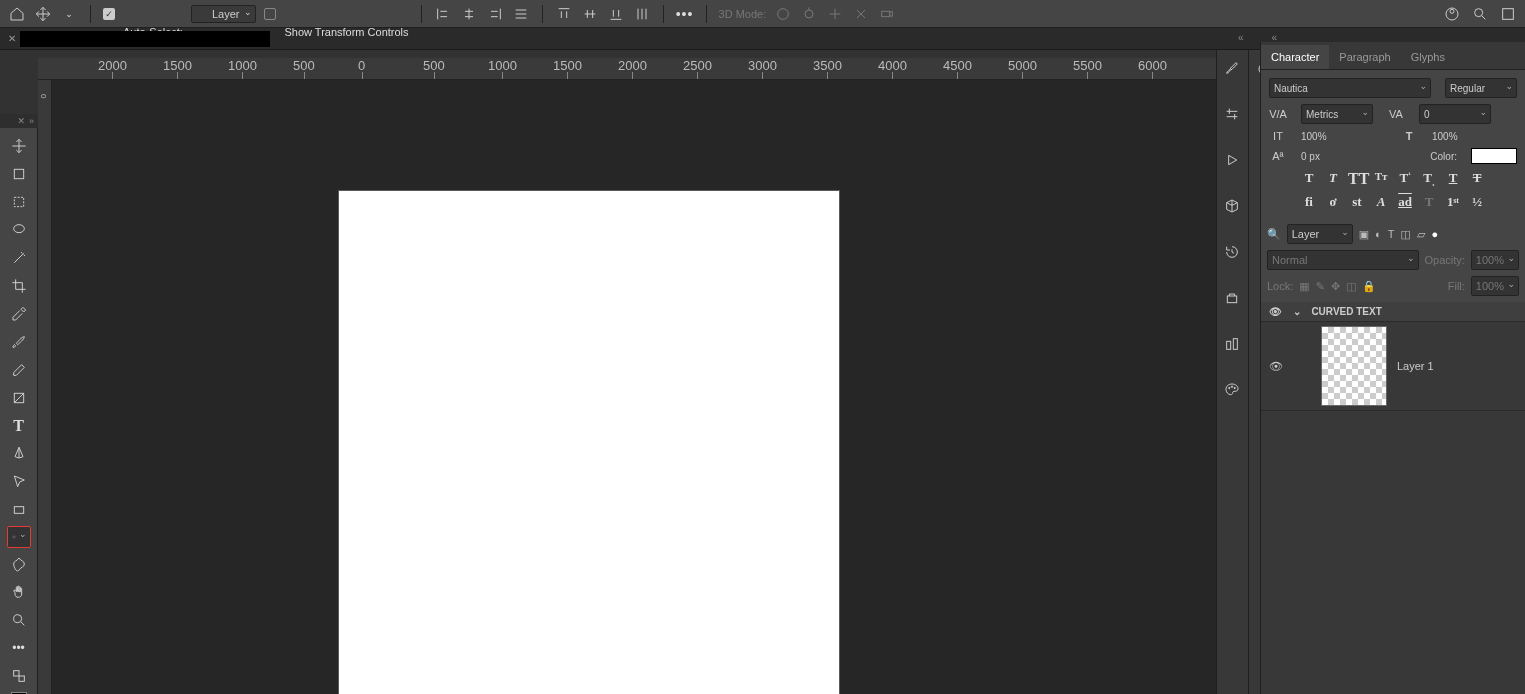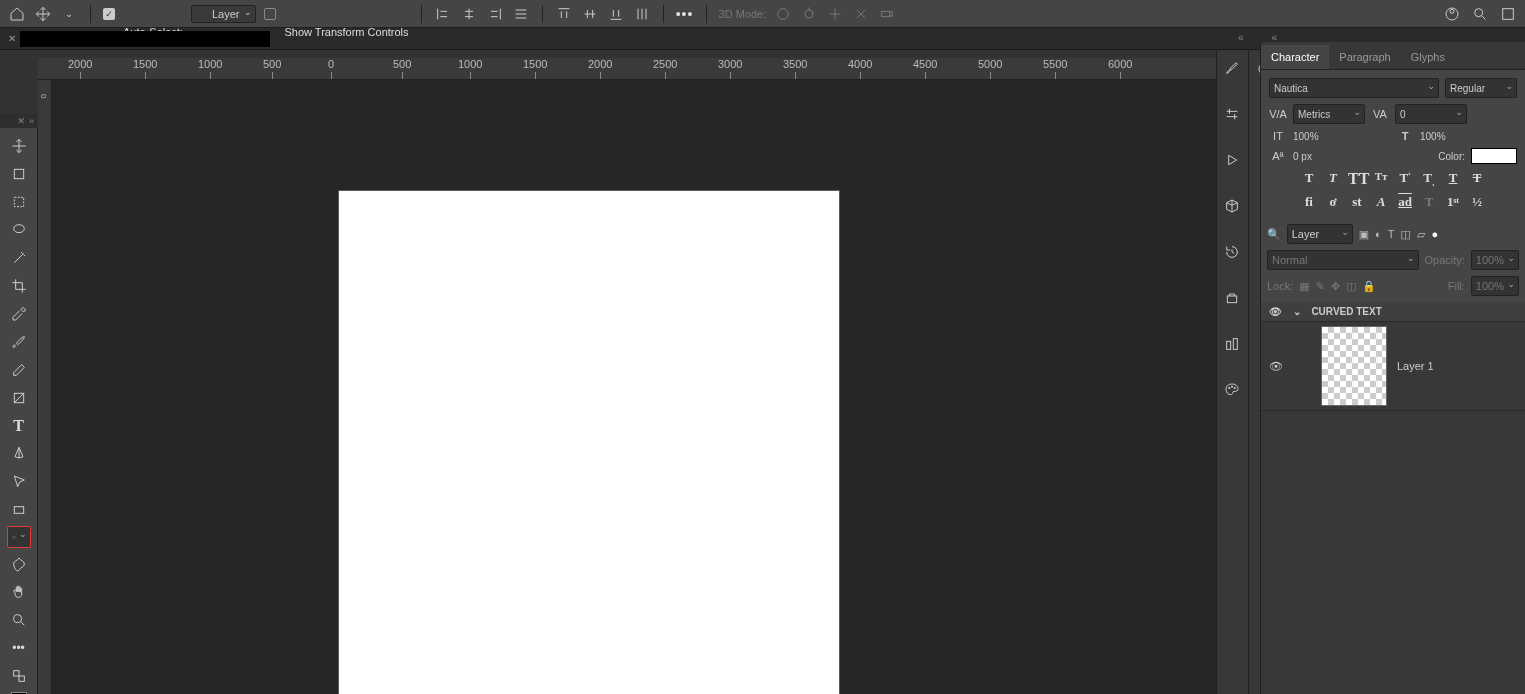--- a/index.html
+++ b/index.html
@@ -17,21 +17,21 @@
 .options-bar .dim { color:#777; }
 .options-right { margin-left:auto; display:flex; gap:10px; align-items:center; }
 
 
 .tabbar { height:22px; background:#2a2a2a; display:flex; align-items:center; padding-left:4px; border-bottom:1px solid #1a1a1a; }
 .tabbar .close { color:#999; font-size:10px; padding:0 4px; }
 .tabbar .tab { background:#000; width:250px; height:16px; }
 
 
 .hruler { position:absolute; left:38px; top:58px; right:265px; height:22px; background:#3a3a3a; border-bottom:1px solid #222; overflow:hidden; display:flex; }
-.hruler .mark { position:absolute; top:0; font-size:11px; color:#bbb; text-align:center; }
+.hruler .mark { position:absolute; top:0; font-size:13px; color:#bbb; text-align:center;margin-left:30px; }
 .hruler .mark::before { content:""; position:absolute; left:50%; top:14px; width:1px; height:8px; background:#888; }
 .vruler { position:absolute; left:38px; top:80px; width:14px; bottom:0; background:#3a3a3a; border-right:1px solid #222; }
 .vruler .mark { position:absolute; left:1px; font-size:8px; color:#bbb; writing-mode:vertical-rl; }
 .corner-ruler { position:absolute; left:38px; top:58px; width:14px; height:22px; background:#3a3a3a; border-right:1px solid #222; border-bottom:1px solid #222; }
 
 
 .collapse-strip { position:absolute; left:0; top:114px; width:38px; height:14px; background:#2e2e2e; display:flex; align-items:center; justify-content:flex-end; gap:4px; padding-right:4px; color:#888; font-size:9px; }
 .left-tools { position:absolute; left:0; top:128px; width:38px; background:#454545; display:flex; flex-direction:column; align-items:center; padding:6px 0; gap:4px; border-right:1px solid #1f1f1f; }
 .left-tools .tool { width:24px; height:24px; display:flex; align-items:center; justify-content:center; color:#ddd; border-radius:2px; }
 .left-tools .tool.sel { border:1.5px solid #e53935; }
@@ -49,21 +49,21 @@
 .mid-strip2 .ico { width:18px; height:18px; color:#ccc; }
 .panel-collapse-arrows { position:absolute; right:248px; top:32px; color:#888; font-size:10px; display:flex; gap:28px;}
 
 
 .right { position:absolute; right:0; top:42px; width:265px; bottom:0; background:#383838; border-left:1px solid #1f1f1f; display:flex; flex-direction:column; }
 .panel-tabs { display:flex; border-bottom:1px solid #222; height:28px; align-items:flex-end; }
 .panel-tabs .tab { padding:6px 10px; color:#999; font-size:11px; }
 .panel-tabs .tab.active { color:#fff; background:#454545; }
 
 .char-panel { background:#454545; padding:8px; display:flex; flex-direction:column; gap:6px; font-size:10px; }
-.row { display:flex; gap:6px; align-items:center; }
+.row { display:flex; gap:14px; align-items:center; }
 .sel { background:#333; border:1px solid #222; padding:2px 14px 2px 4px; position:relative; flex:1; border-radius:2px; height:20px; display:flex; align-items:center;}
 .sel::after { content:"⌄"; position:absolute; right:3px; top:2px; font-size:9px; color:#aaa;}
 .sel.sm { flex:0 0 72px; }
 .ico-lbl { width:18px; display:flex; justify-content:center; color:#ccc; font-size:11px;}
 .color-swatch { width:46px; height:16px; background:#fff; border:1px solid #000; }
 .type-btns { display:flex; gap:6px; justify-content:center; }
 .type-btns span { font-family:Georgia,serif; font-weight:bold; font-size:13px; color:#ddd; width:18px; text-align:center;}
 
 
 .layers-panel { flex:1; background:#383838; display:flex; flex-direction:column; }

